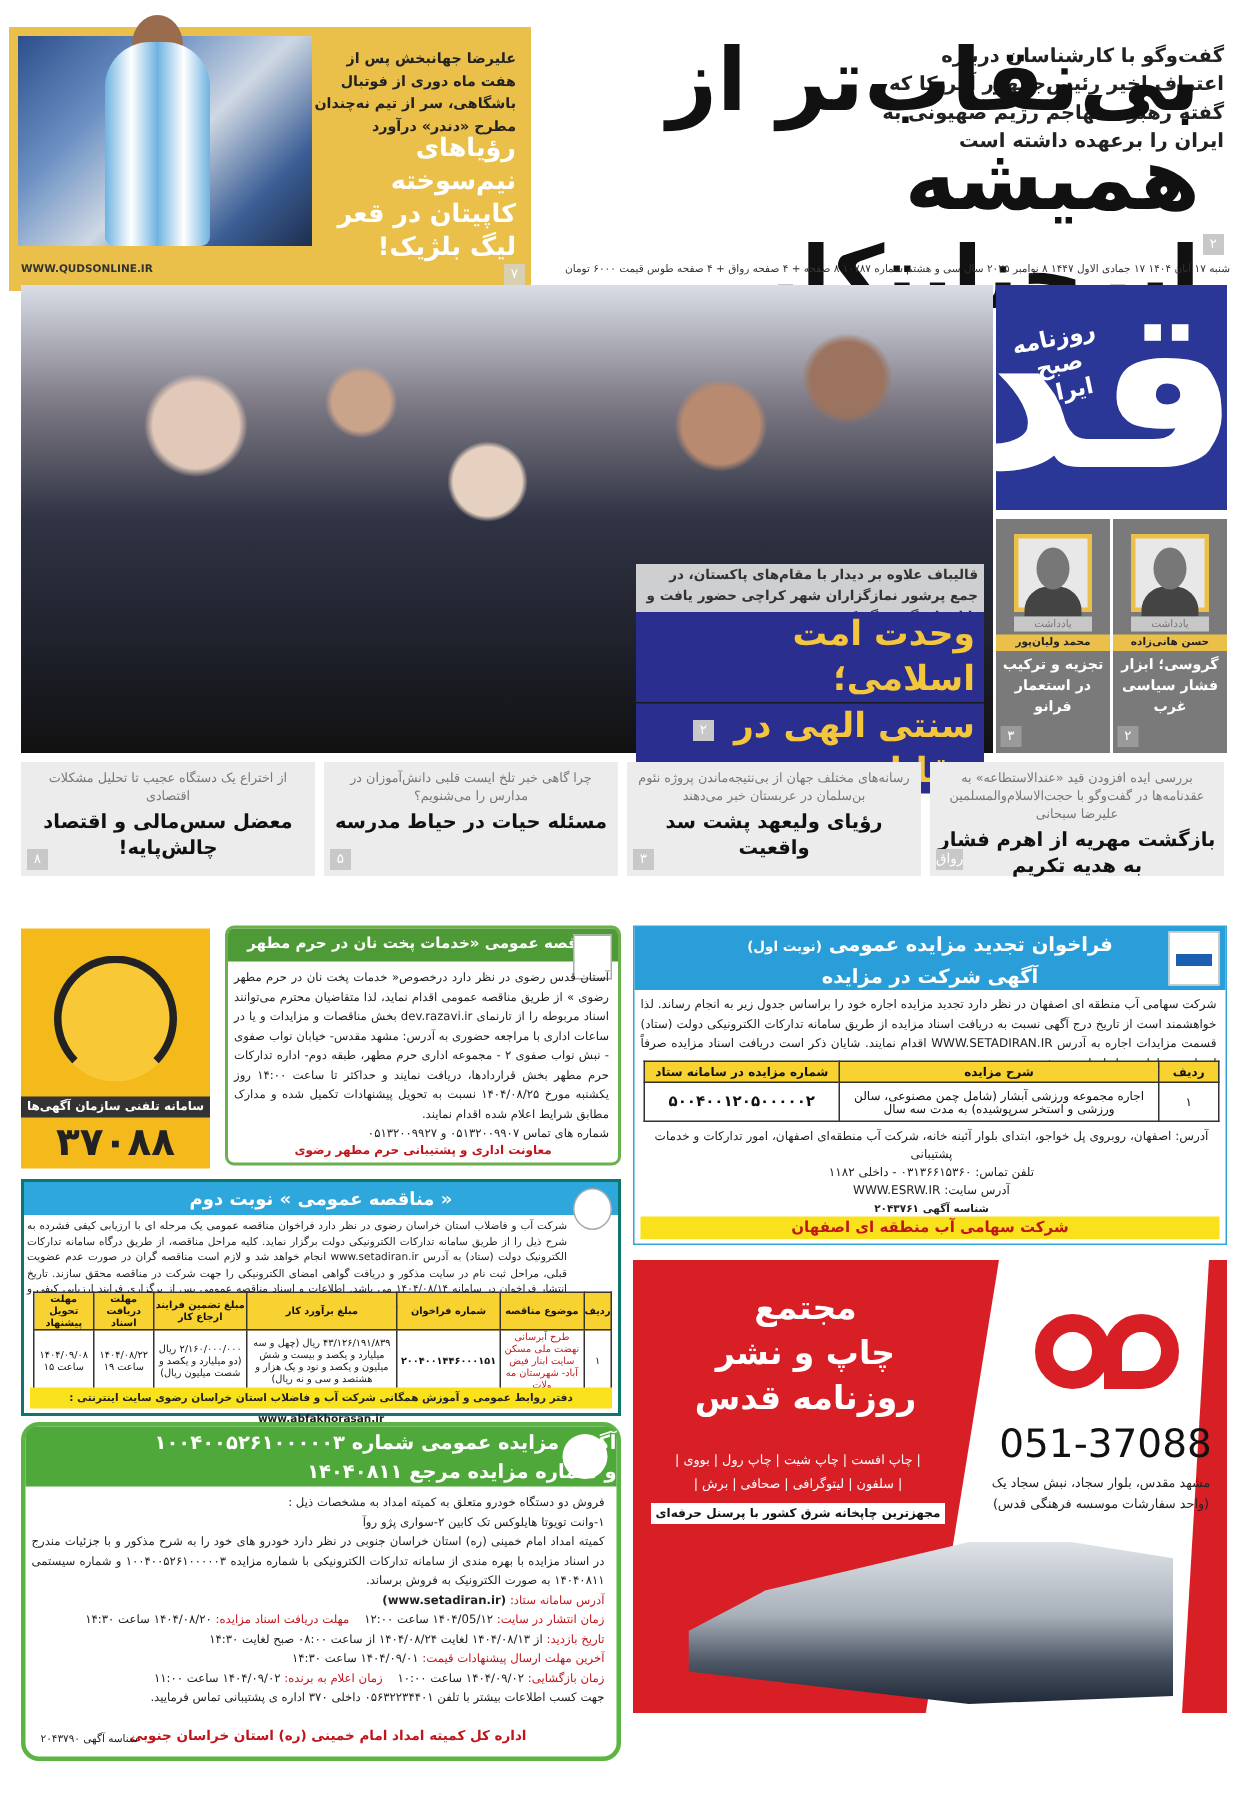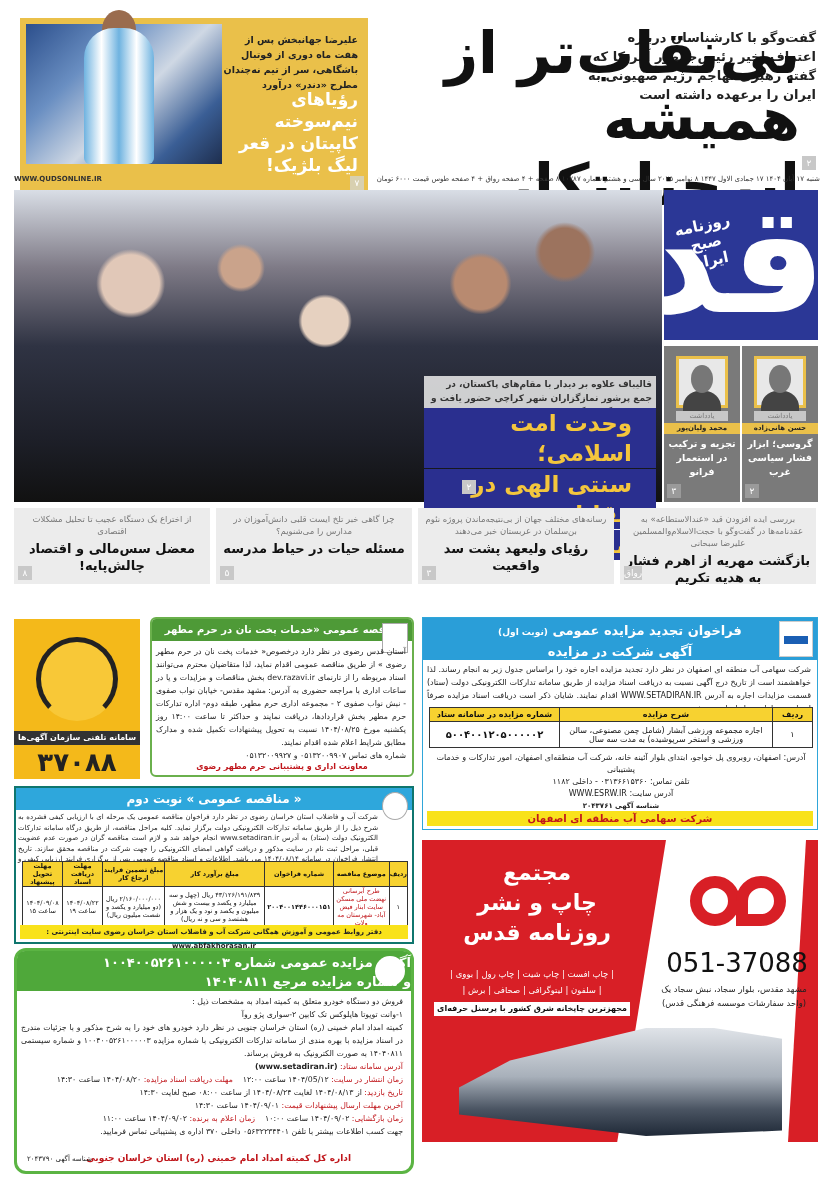--- a/index.html
+++ b/index.html
@@ -7,21 +7,21 @@
 body{font-family:"DejaVu Sans",sans-serif;color:#111;position:relative;direction:rtl}
 .abs{position:absolute}
 .num-tag{position:absolute;width:14px;height:14px;background:#c8c8c8;color:#fff;font-size:9px;line-height:14px;text-align:center;direction:ltr}
 
 
 #main-headline{right:34px;top:20px;width:440px;text-align:right}
 #main-headline .hl{font-family:"DejaVu Sans",sans-serif;font-weight:bold;font-size:58px;line-height:66px;color:#111;letter-spacing:-2px}
 #lead-kicker{right:18px;top:28px;width:230px;font-size:13px;line-height:19px;color:#222;font-weight:bold;text-align:right}
 
 
-#sports-box{left:20px;top:18px;width:348px;height:176px;background:#eac04a}
+#sports-box{left:6px;top:18px;width:348px;height:176px;background:#eac04a}
 #sports-photo{left:6px;top:6px;width:196px;height:140px;background:linear-gradient(135deg,#2c4f8c 0%,#6a8fc2 30%,#cfd8e4 55%,#3a5e95 80%,#1e2e4e 100%)}
 #sports-photo .player{position:absolute;left:58px;top:4px;width:70px;height:136px;border-radius:30px 30px 6px 6px;background:linear-gradient(90deg,#6fb3e0 0%,#fff 25%,#6fb3e0 50%,#fff 75%,#6fb3e0 100%)}
 #sports-photo .head{position:absolute;left:76px;top:-14px;width:34px;height:40px;border-radius:50%;background:#9a6c4e}
 #sports-kicker{right:10px;top:14px;width:136px;font-size:9.5px;line-height:15px;color:#222;font-weight:bold}
 #sports-title{right:10px;top:70px;width:136px;font-size:17px;line-height:22px;color:#fff;font-weight:bold}
 
 
 #date-bar{left:14px;top:172px;width:806px;height:14px;font-size:7px;line-height:14px;color:#333}
 #site-url{left:0;top:0;direction:ltr;font-weight:bold}
 #date-text{right:0;top:0}
@@ -29,21 +29,21 @@
 
 #main-photo{left:14px;top:190px;width:648px;height:312px;background:
  radial-gradient(circle at 48% 42%,#e6d1c0 0 6%,transparent 7%),
  radial-gradient(circle at 35% 25%,#caa38b 0 4%,transparent 5%),
  radial-gradient(circle at 18% 30%,#e1c8b8 0 5%,transparent 6%),
  radial-gradient(circle at 72% 30%,#b88a70 0 5%,transparent 6%),
  radial-gradient(circle at 85% 20%,#9c735e 0 4%,transparent 5%),
  linear-gradient(180deg,#d9dee6 0%,#7e7a86 25%,#2f3343 50%,#1d1f28 80%,#111 100%)}
 #photo-caption{right:6px;top:186px;width:232px;background:rgba(230,230,230,.88);font-size:9px;line-height:14px;color:#333;font-weight:bold;padding:1px 4px}
 #photo-title{right:6px;top:218px;width:232px;display:flex;flex-direction:column;align-items:flex-end}
-#photo-title span{background:#2a2f8f;color:#f4c63d;font-weight:bold;font-size:23px;line-height:30px;padding:0 24px;margin-bottom:1px}
+#photo-title span{background:#2a2f8f;color:#f4c63d;font-weight:bold;font-size:23px;line-height:30px;padding:0 6px;margin-bottom:1px}
 
 
 #logo-box{left:664px;top:190px;width:154px;height:150px;background:#2b3796;overflow:hidden}
 #logo-box .glyph{position:absolute;right:-8px;top:-10px;font-size:150px;line-height:160px;color:#fff;font-weight:bold}
 #logo-box .sub{position:absolute;left:14px;top:26px;font-size:15px;line-height:18px;color:#fff;font-weight:bold;width:56px;text-align:center;transform:rotate(-12deg)}
 
 
 .col-card{position:absolute;top:346px;width:76px;height:156px;background:#7a7a7a}
 .col-card .pic{position:absolute;left:12px;top:10px;width:52px;height:52px;background:#e8e8e8;border:3px solid #eac04a}
 .col-card .pic::after{content:"";position:absolute;left:12px;top:6px;width:22px;height:28px;border-radius:50%;background:#777}

